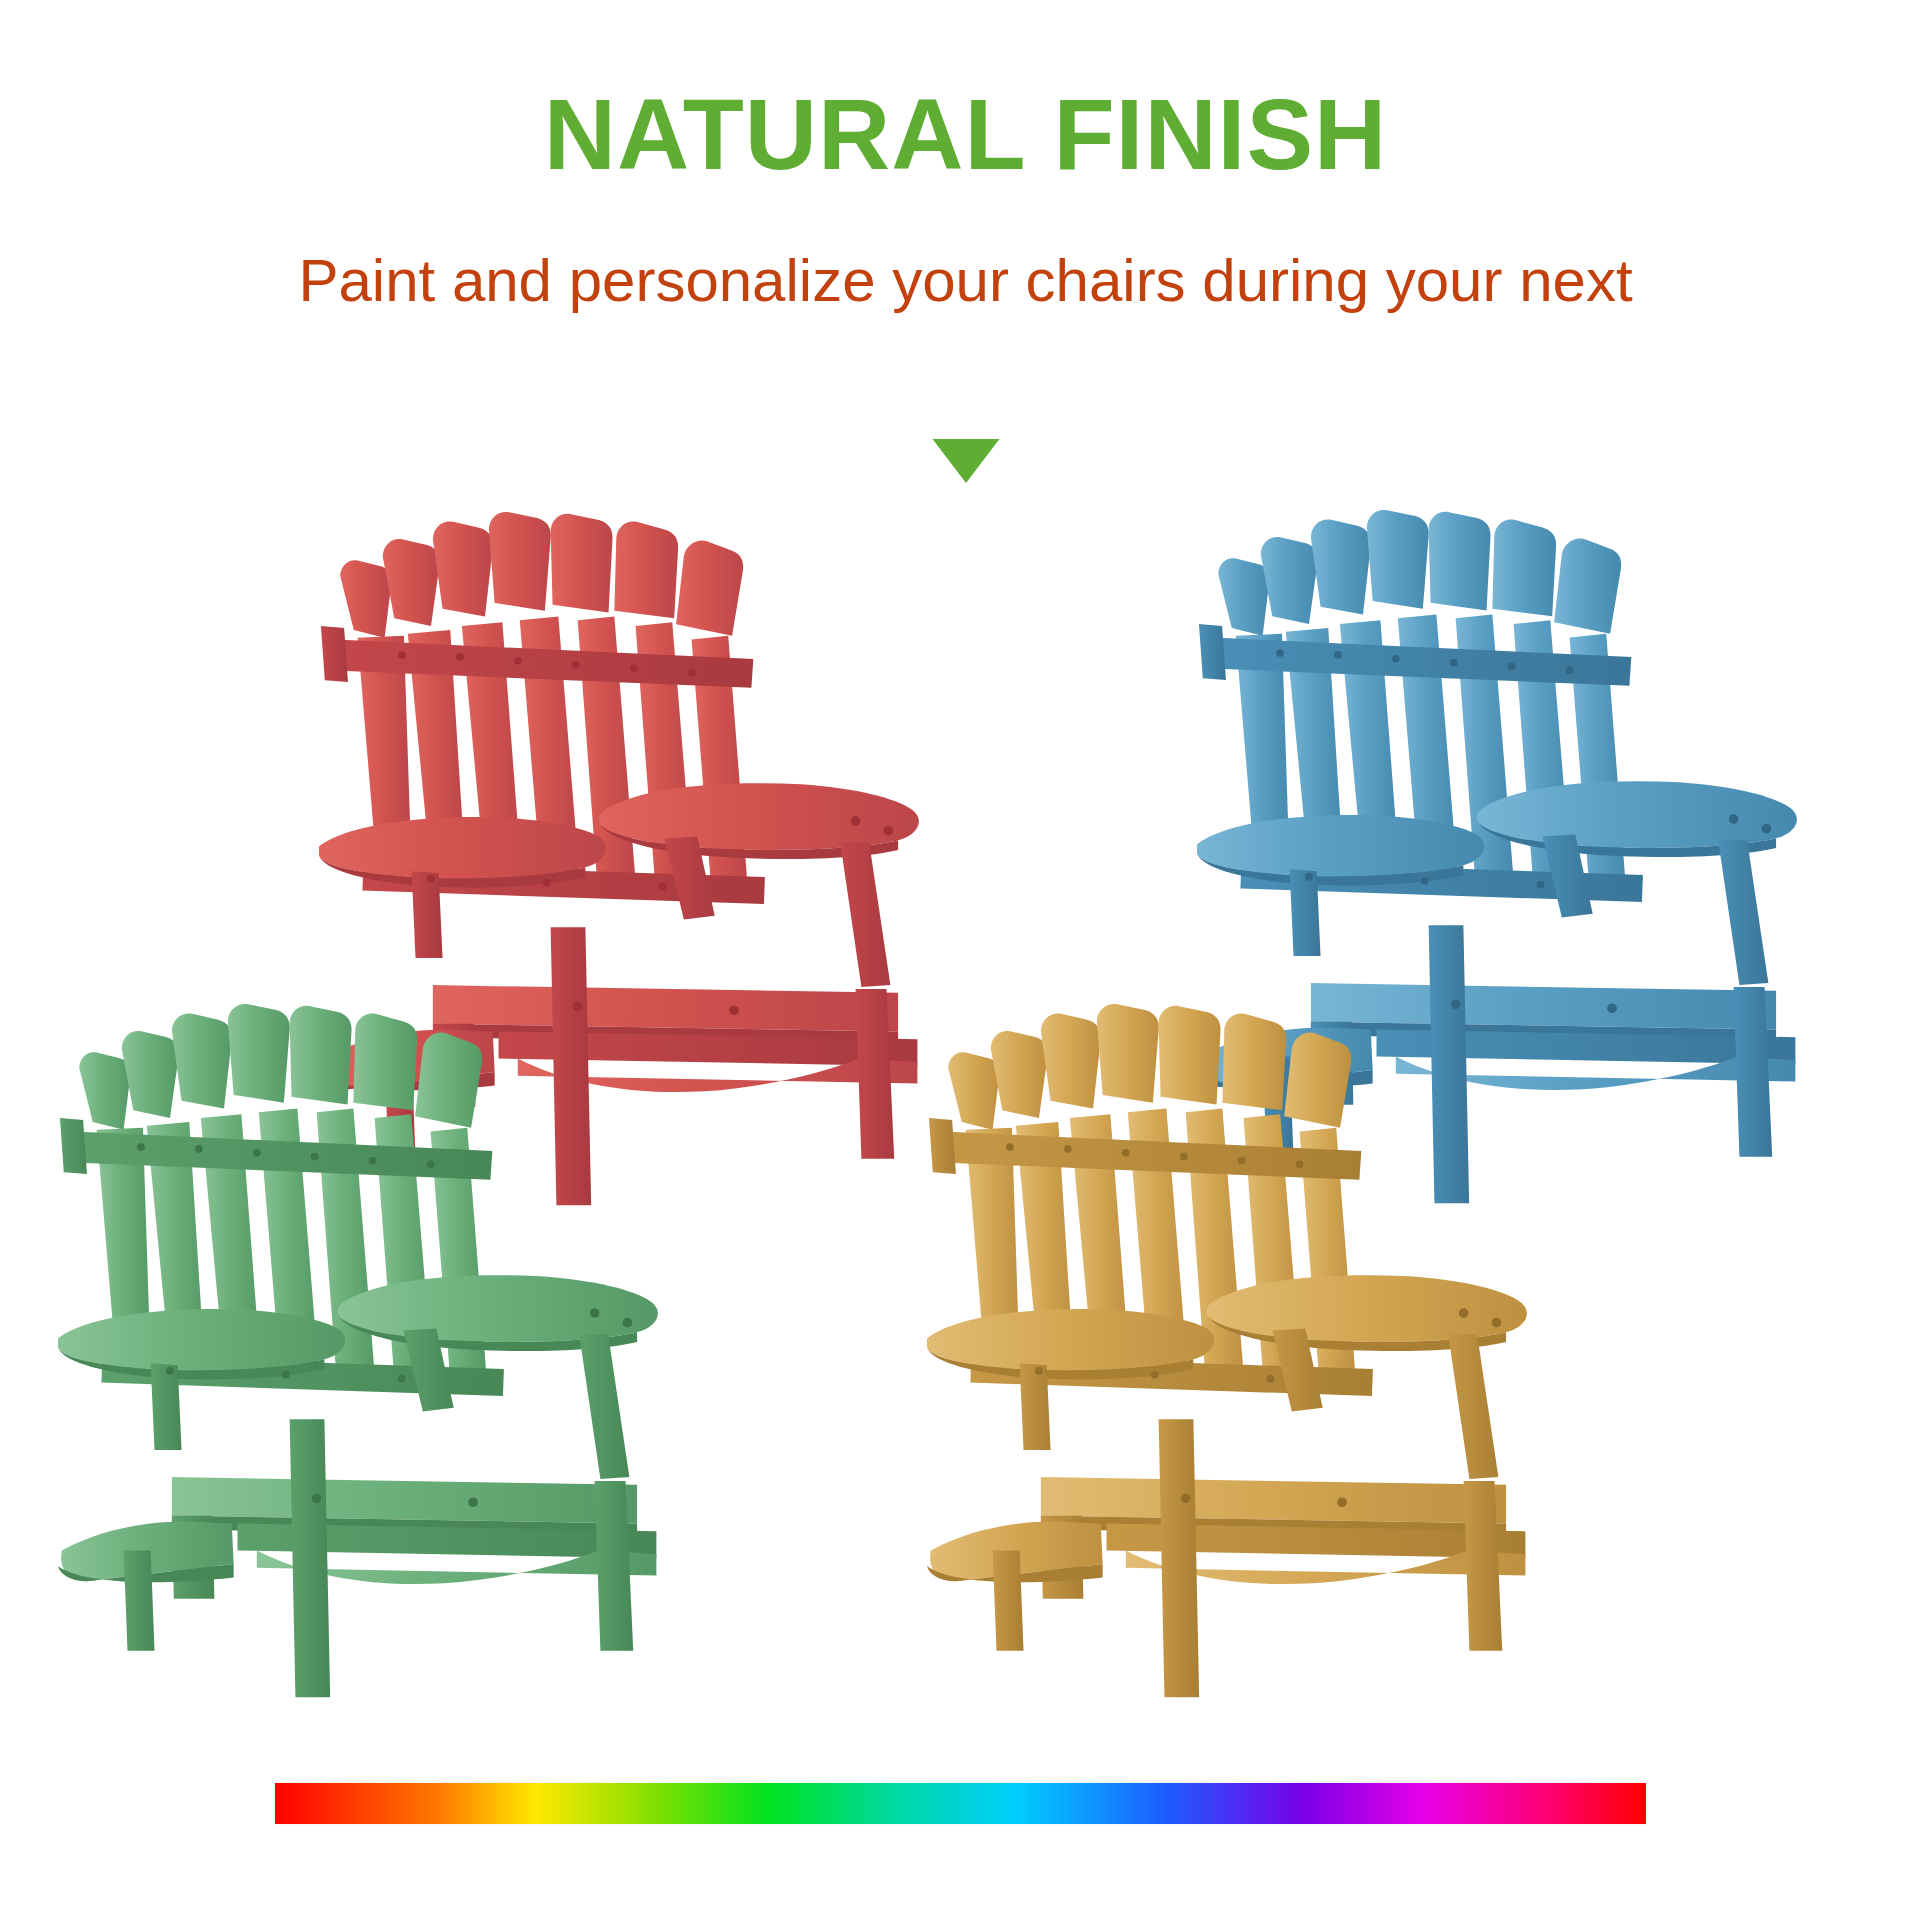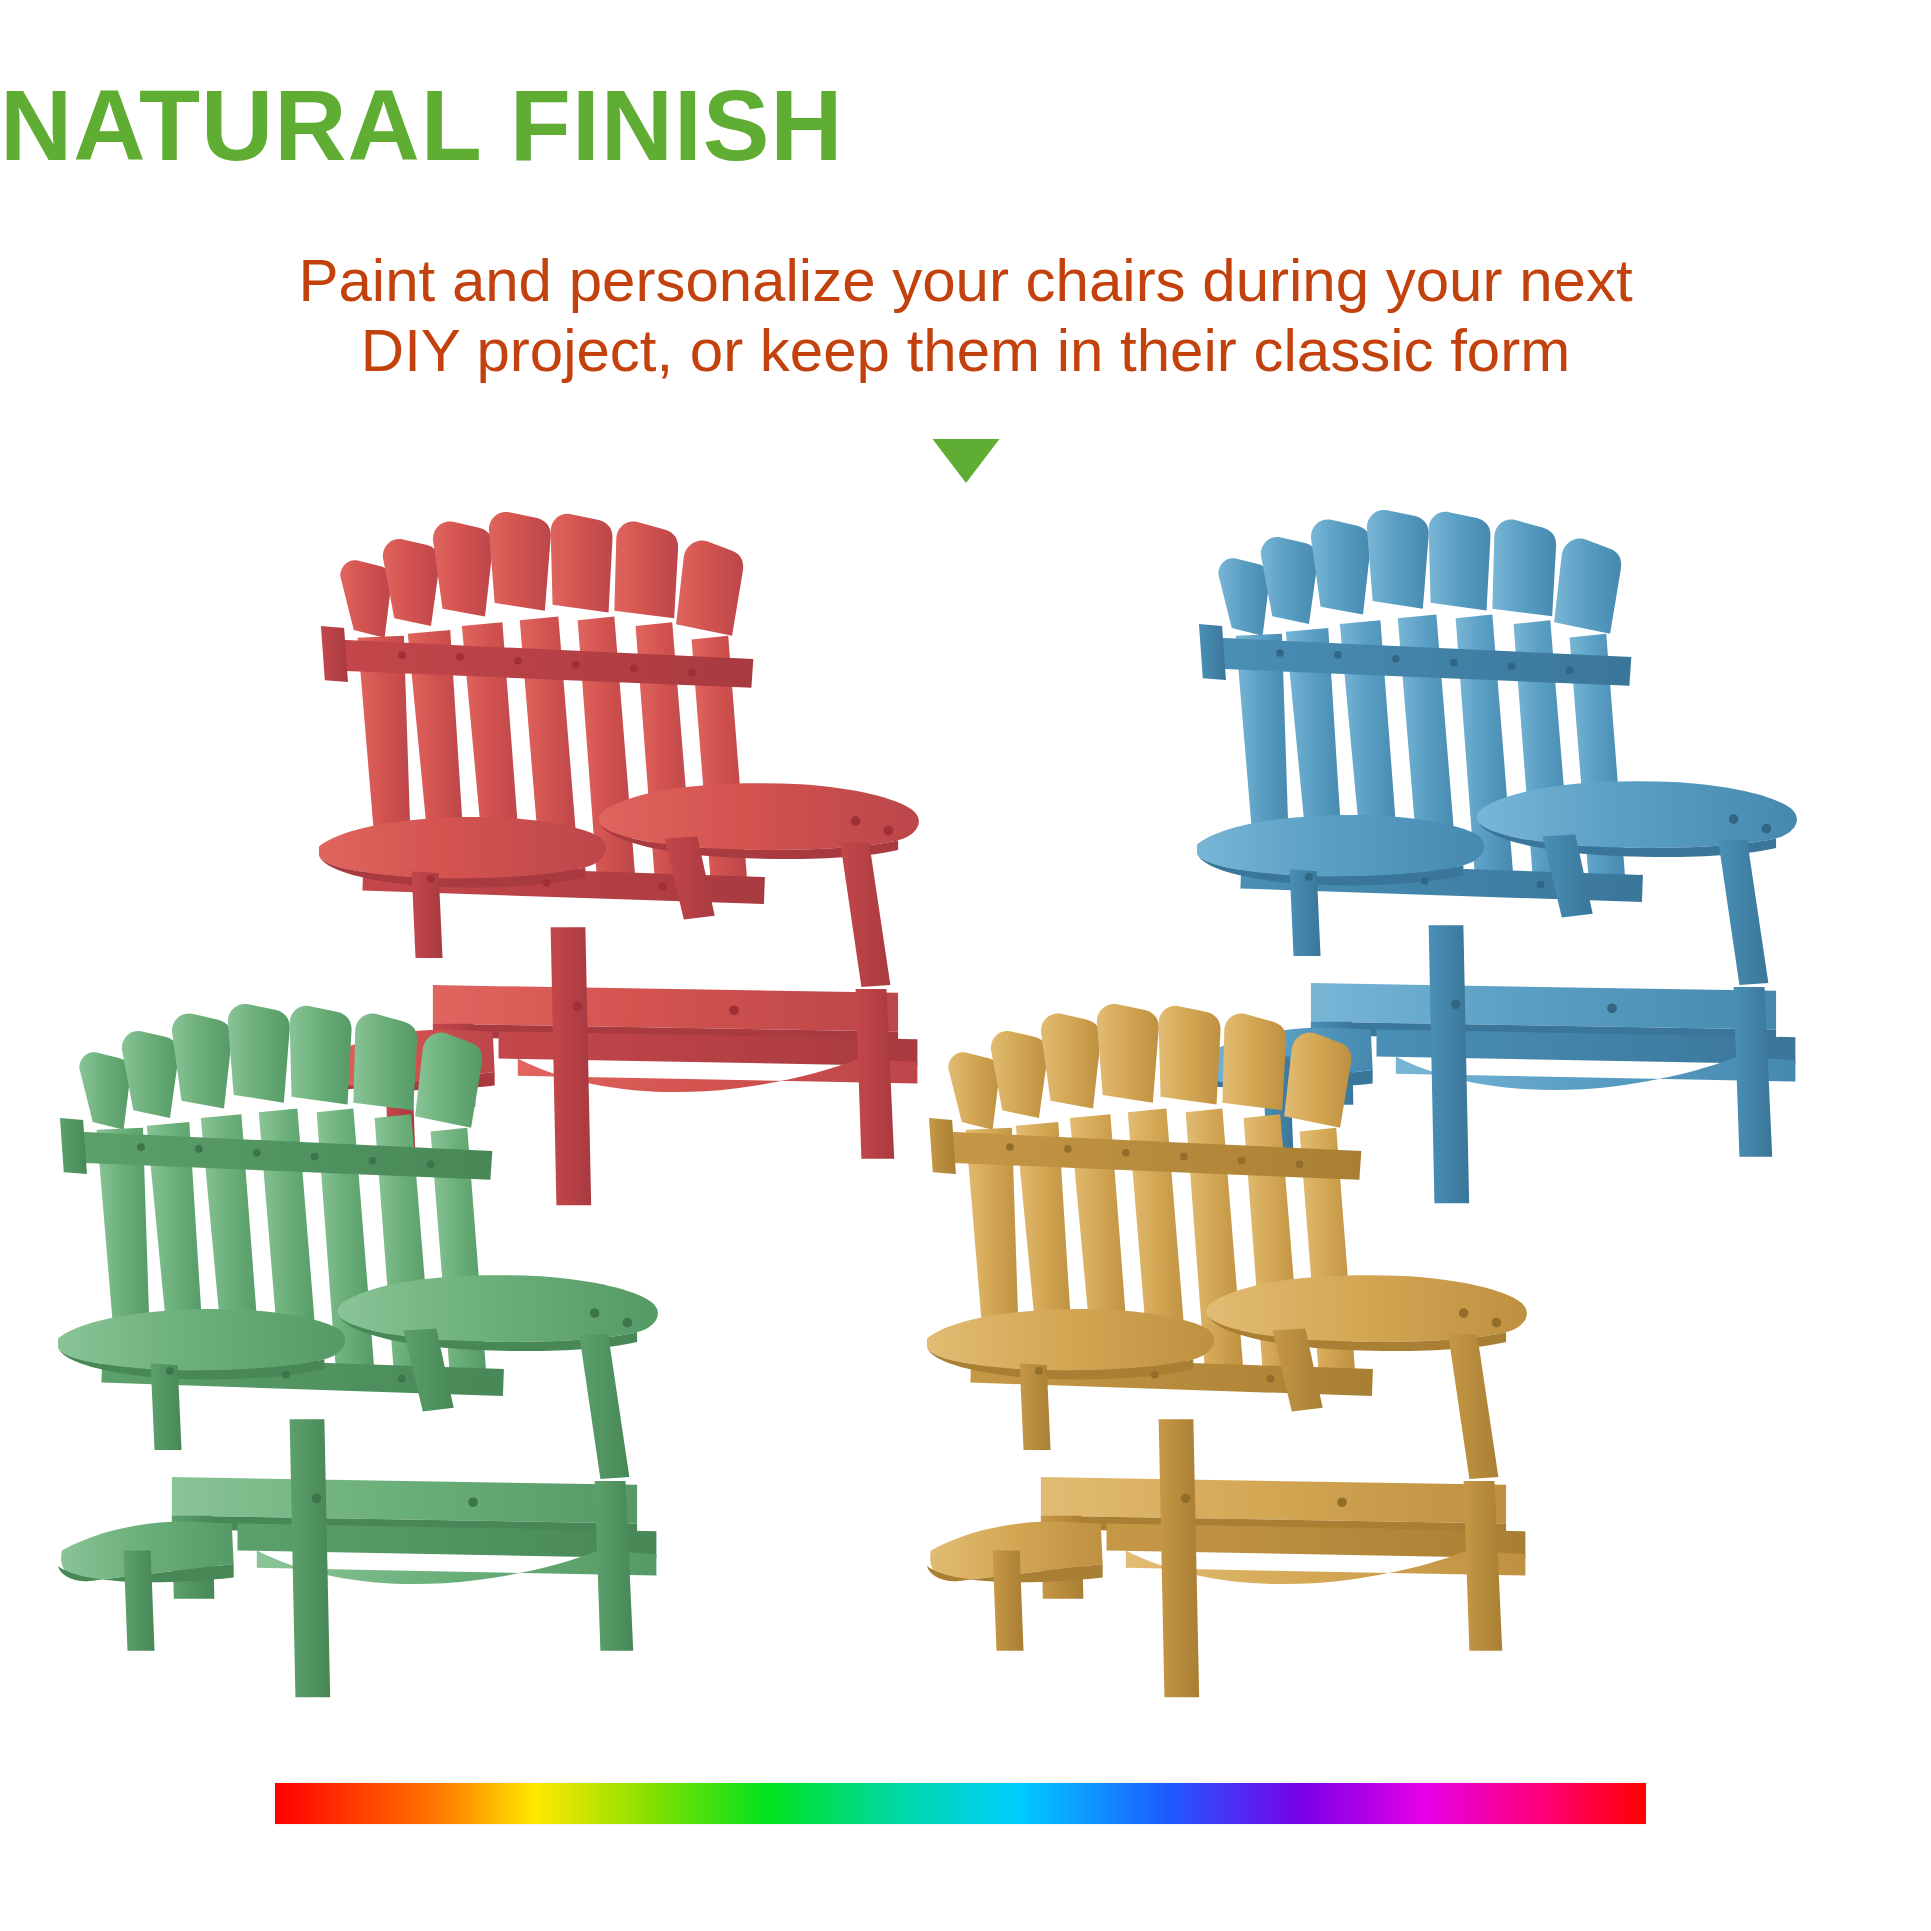--- a/index.html
+++ b/index.html
@@ -10,22 +10,22 @@
     overflow:hidden;
     position:relative;
   }
   #promo-card {
     position:absolute; left:0; top:0; width:1931px; height:1931px;
     background:#ffffff; overflow:hidden;
   }
 
   
   #headline {
-    position:absolute; left:0; top:75px; width:1931px;
-    text-align:left;
+    position:absolute; left:0; top:84px; width:1931px;
+    text-align:center;
     font-size:100px;
     font-weight:700;
     letter-spacing:1px;
     line-height:1.0;
     color:#5FAD33;
     white-space:nowrap;
   }
   #subhead {
     position:absolute; left:50%; top:246px; transform:translateX(-50%);
     width:1699px;
@@ -78,21 +78,20 @@
 </style>
 </head>
 <body>
 
 <div id="promo-card">
 
   <div id="headline">NATURAL FINISH</div>
 
   <div id="subhead">
     <span class="sub-line">Paint and personalize your chairs during your next</span>
-    <span class="sub-line">DIY project, or keep them in their classic form</span>
   </div>
 
   <div id="arrow-wrap">
     <svg viewBox="0 0 70 46" xmlns="http://www.w3.org/2000/svg">
       <polygon points="0,0 70,0 35,46" fill="#5FAD33"></polygon>
     </svg>
   </div>
 
   <div class="chair" id="chair-red">
     <svg viewBox="0 0 660 760" xmlns="http://www.w3.org/2000/svg">

